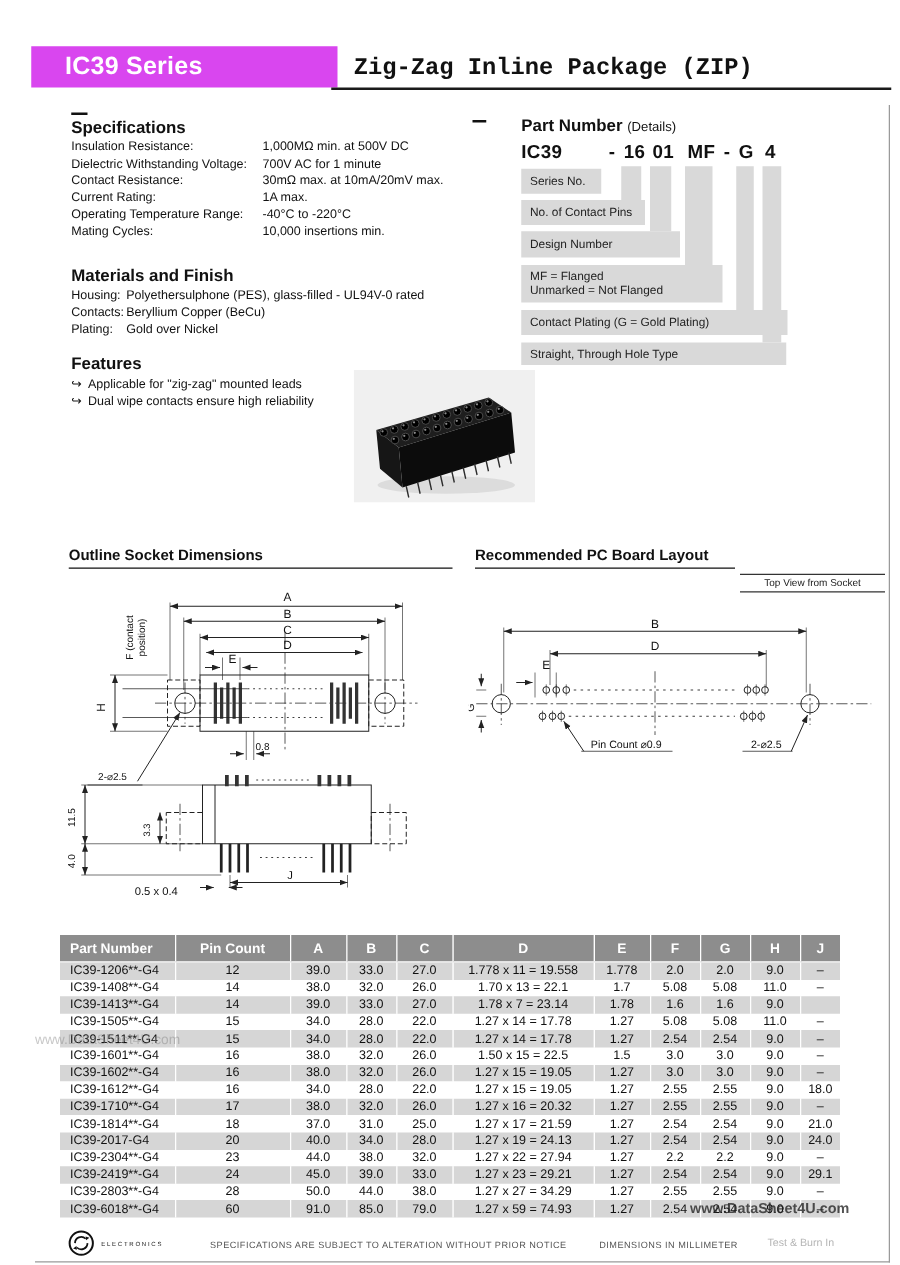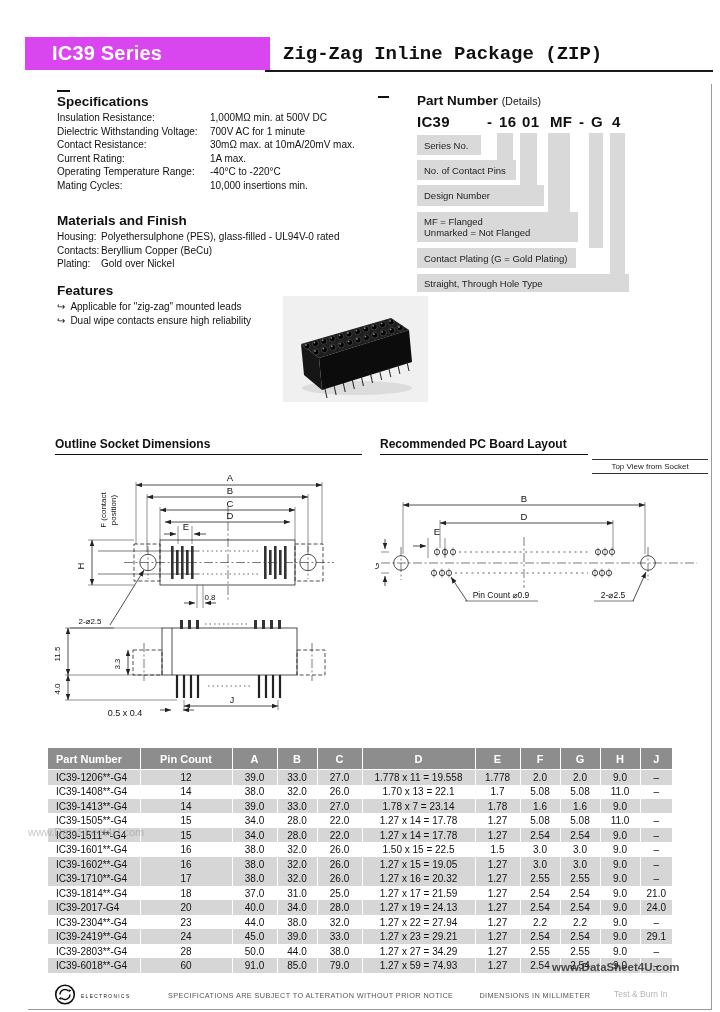--- a/index.html
+++ b/index.html
@@ -219,21 +219,21 @@
       <div class="pn-box" style="top: 160px; height: 20px; width: 99px;">
         <div class="pn-line">No. of Contact Pins</div>
       </div>
       <div class="pn-box" style="top: 185px; height: 21px; width: 127px;">
         <div class="pn-line">Design Number</div>
       </div>
       <div class="pn-box" style="top: 212px; height: 30px; width: 161px;">
         <div class="pn-line">MF = Flanged</div>
         <div class="pn-line">Unmarked = Not Flanged</div>
       </div>
-      <div class="pn-box" style="top: 248px; height: 20px; width: 159px;">
+      <div class="pn-box" style="top: 248px; height: 20px; width: 213px;">
         <div class="pn-line">Contact Plating (G = Gold Plating)</div>
       </div>
       <div class="pn-box" style="top: 274px; height: 18px; width: 212px;">
         <div class="pn-line">Straight, Through Hole Type</div>
       </div>
     </div>
 
   <div class="abs draw-h" style="left:380px;top:437px;width:208px;">Recommended PC Board Layout</div>
   <div class="abs draw-h" style="left:55px;top:437px;width:307px;">Outline Socket Dimensions</div>
   <div class="abs topview">Top View from Socket</div>
@@ -586,20 +586,33 @@
           <td>38.0</td>
           <td>32.0</td>
           <td>26.0</td>
           <td>1.27 x 15 = 19.05</td>
           <td>1.27</td>
           <td>3.0</td>
           <td>3.0</td>
           <td>9.0</td>
           <td>–</td>
         </tr>
+        <tr>
+          <td>IC39-1612**-G4</td>
+          <td>16</td>
+          <td>34.0</td>
+          <td>28.0</td>
+          <td>22.0</td>
+          <td>1.27 x 15 = 19.05</td>
+          <td>1.27</td>
+          <td>2.55</td>
+          <td>2.55</td>
+          <td>9.0</td>
+          <td>18.0</td>
+        </tr>
         <tr class="shaded">
           <td>IC39-1710**-G4</td>
           <td>17</td>
           <td>38.0</td>
           <td>32.0</td>
           <td>26.0</td>
           <td>1.27 x 16 = 20.32</td>
           <td>1.27</td>
           <td>2.55</td>
           <td>2.55</td>

